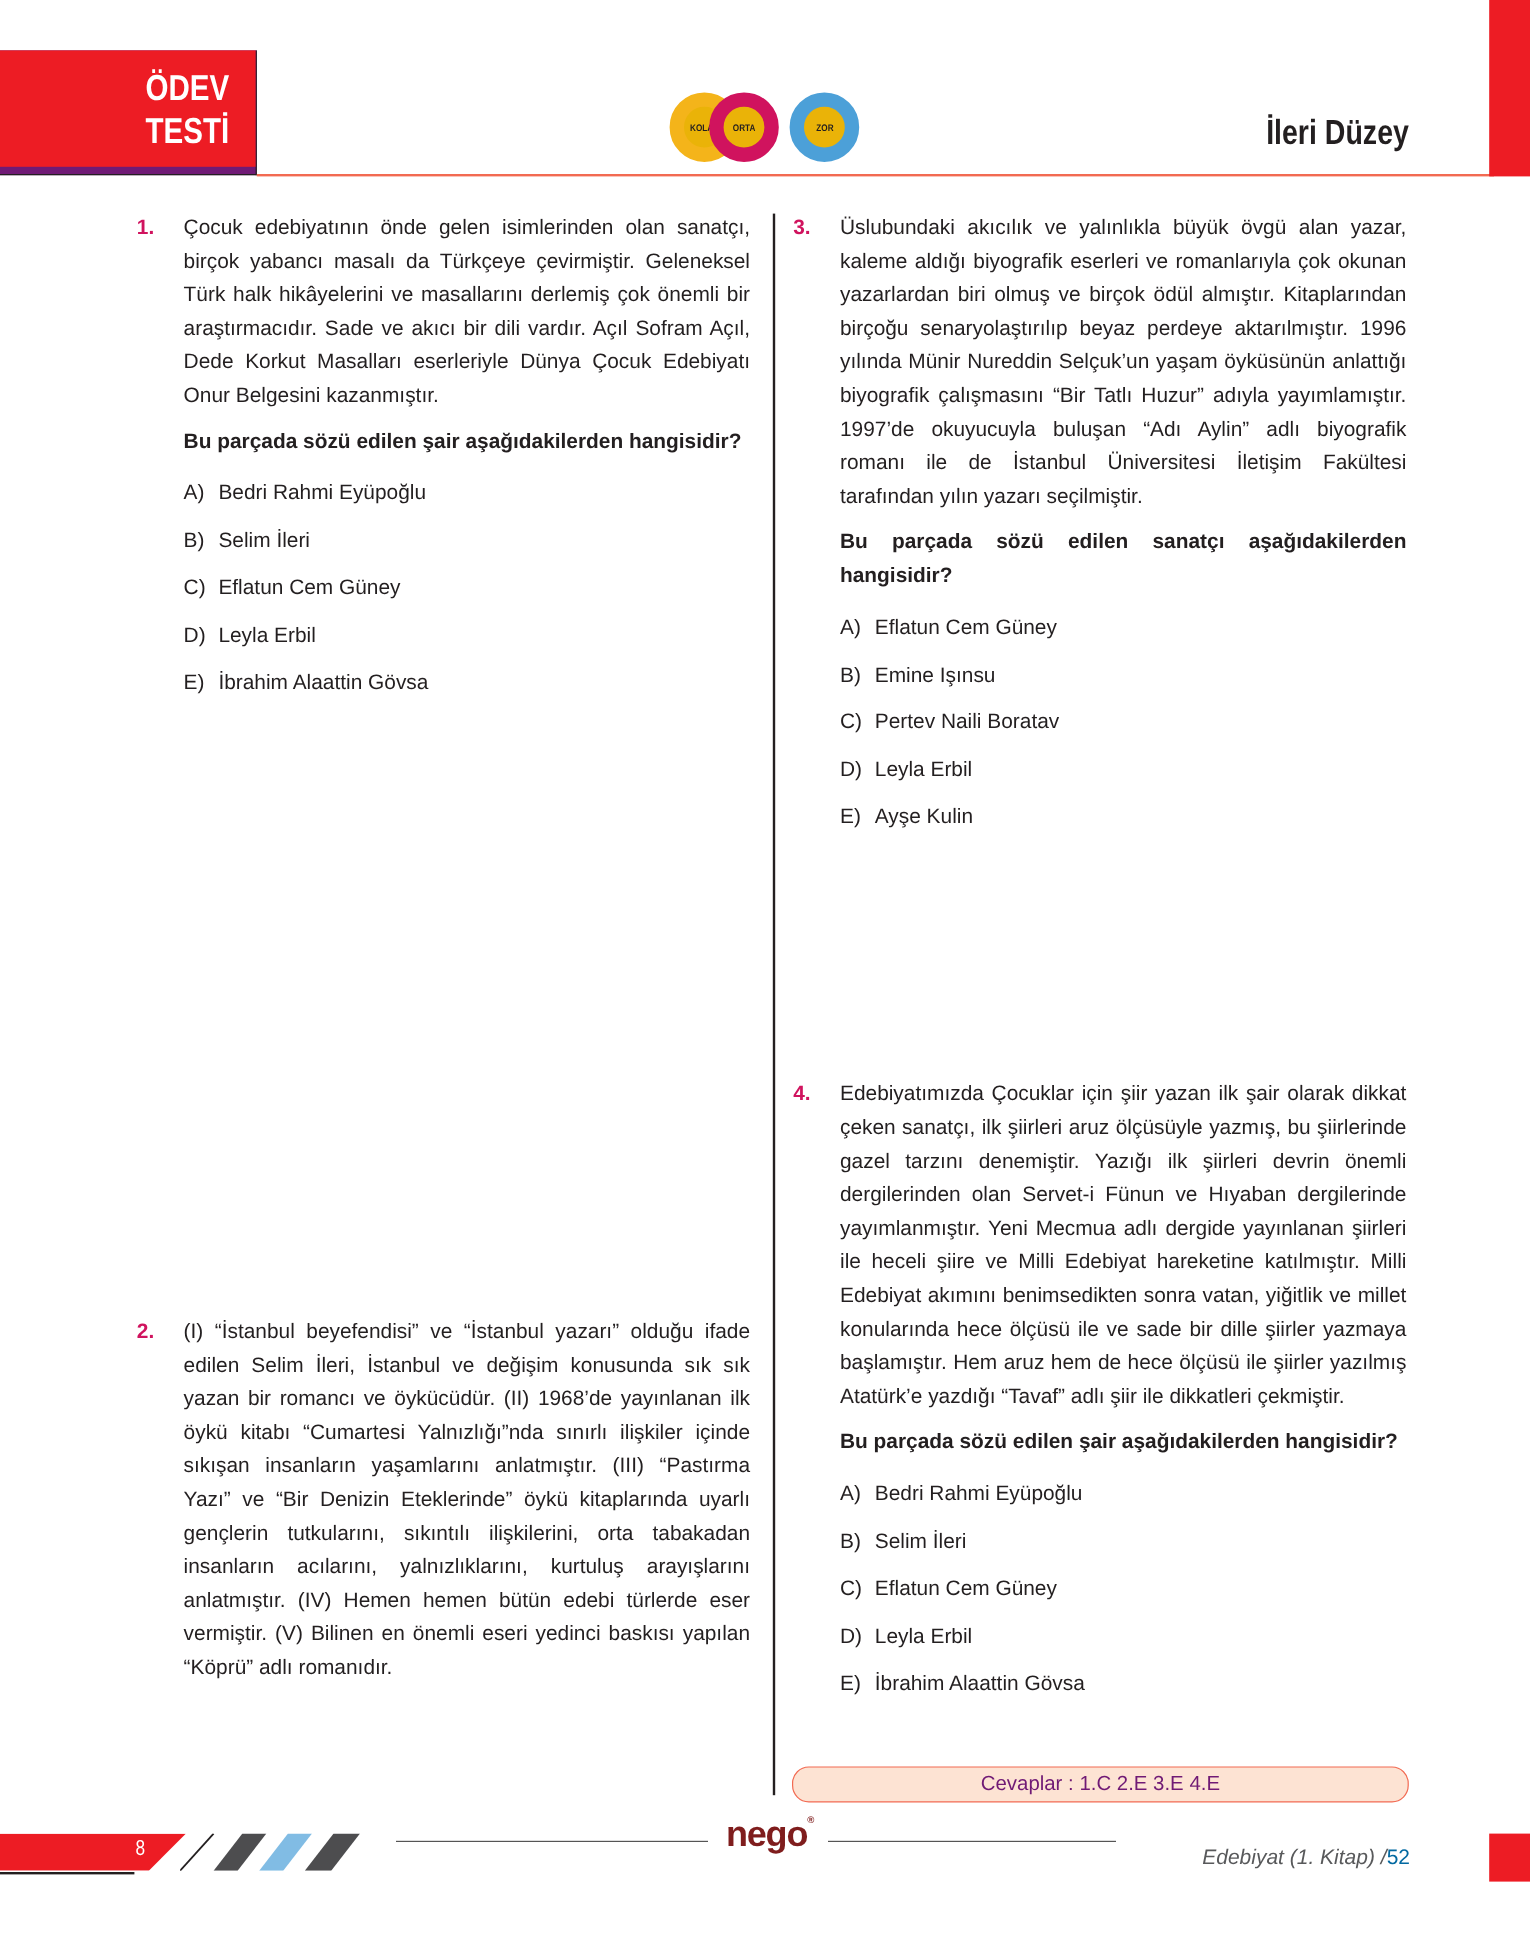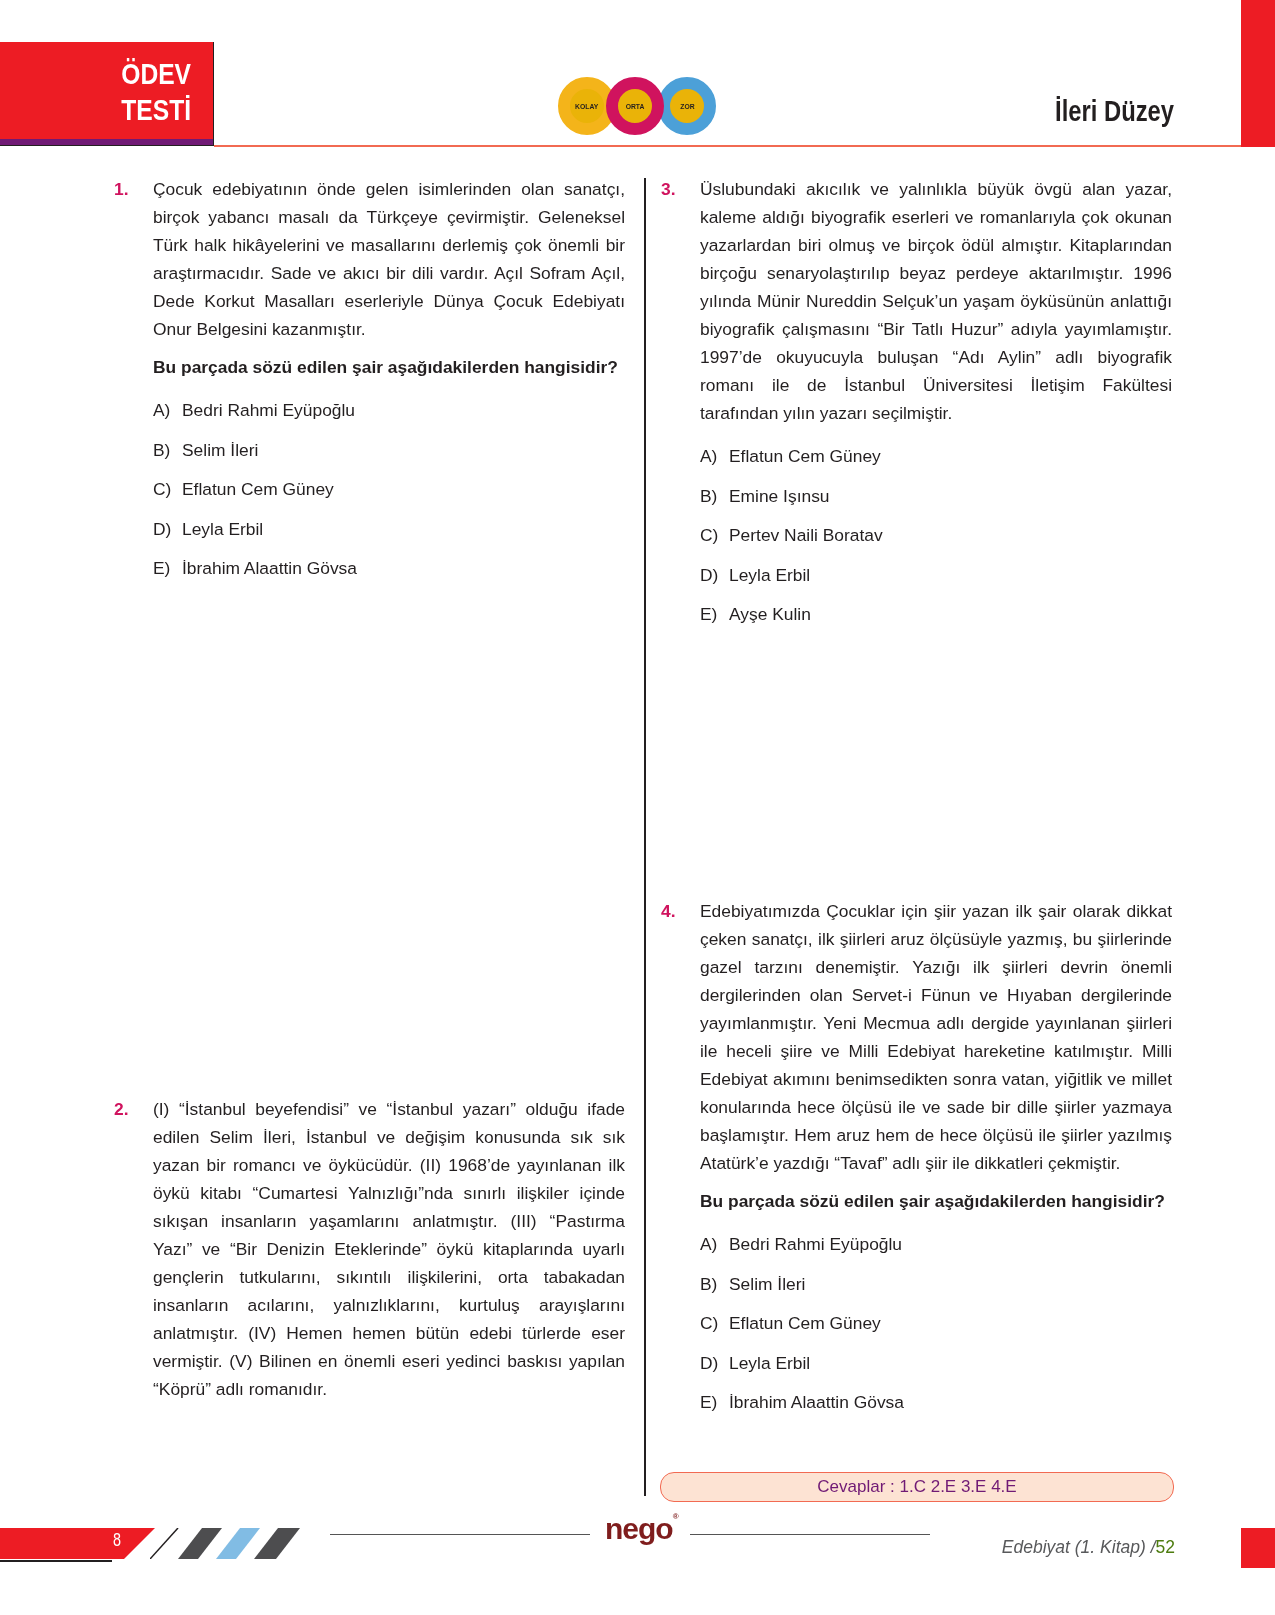--- a/index.html
+++ b/index.html
@@ -11,21 +11,21 @@
   .hdr-badge-inner { position: absolute; left: 0; top: 0; width: 213px; height: 97px; background: #ed1c24; }
   .hdr-badge-text { position: absolute; right: 22px; top: 14px; color: #fff; font-family: "Liberation Sans", sans-serif; font-weight: bold; font-size: 30px; line-height: 36px; text-align: right; letter-spacing: 0px; transform: scaleX(0.82); transform-origin: right top; }
   .hdr-line { position: absolute; left: 214px; right: 30px; top: 145px; height: 1.5px; background: #f26a52; }
   .hdr-right-bar { position: absolute; right: 0; top: 0; width: 34px; height: 147px; background: #ed1c24; }
   .hdr-level { position: absolute; right: 101px; top: 95px; font-family: "Liberation Sans", sans-serif; font-weight: bold; font-size: 29px; color: #231f20; transform: scaleX(0.82); transform-origin: right top; white-space: nowrap; }
 
   .rings { position: absolute; left: 558px; top: 77px; width: 160px; height: 60px; }
   .ring { position: absolute; top: 0; width: 58px; height: 58px; border-radius: 50%; border: 12px solid; display: flex; align-items: center; justify-content: center; background: #eab308; }
   .ring span { font-size: 8px; font-weight: bold; color: #231f20; transform: scaleX(0.85); }
   .ring.r1 { left: 0; border-color: #f4b41a; z-index: 1; }
-  .ring.r2 { left: 48px; border-color: #d0135e; z-index: 2; }
+  .ring.r2 { left: 33px; border-color: #d0135e; z-index: 2; }
   .ring.r3 { left: 100px; border-color: #4ca0d8; z-index: 1; }
 
   
   .col-divider { position: absolute; left: 644px; top: 178px; width: 1.5px; height: 1318px; background: #231f20; }
 
   
   .q { position: absolute; font-size: 17.4px; line-height: 28px; }
   .q-num { position: absolute; left: -39px; top: 0; font-weight: bold; color: #d0135e; }
   .q-text { text-align: justify; text-align-last: left; }
   .q-stem { font-weight: bold; margin-top: 10px; text-align: justify; text-align-last: left; }
@@ -47,21 +47,21 @@
   
   .ftr-red { position: absolute; left: 0; top: 1528px; width: 155px; height: 31px; background: #ed1c24; clip-path: polygon(0 0, 100% 0, 80% 100%, 0 100%); }
   .ftr-pagenum { position: absolute; left: 112px; top: 1530px; color: #fff; font-size: 18px; transform: scaleX(0.8); }
   .ftr-underline { position: absolute; left: 0; top: 1560px; width: 112px; height: 1.5px; background: #231f20; }
   .slash { position: absolute; top: 1528px; height: 31px; }
   .ftr-line-mid { position: absolute; left: 330px; top: 1534px; width: 260px; height: 1px; background: #555; }
   .ftr-line-right { position: absolute; left: 690px; top: 1534px; width: 240px; height: 1px; background: #555; }
   .logo { position: absolute; left: 605px; top: 1512px; font-weight: bold; font-size: 30px; color: #7f1d1d; letter-spacing: -1px; font-family: "Liberation Sans", sans-serif; }
   .logo sup { font-size: 8px; vertical-align: top; }
   .ftr-book { position: absolute; right: 100px; top: 1537px; font-size: 17.5px; color: #58595b; font-style: italic; white-space: nowrap; }
-  .ftr-book b { font-style: normal; font-weight: normal; color: #4d7c0f; }
+  .ftr-book b { font-style: normal; font-weight: normal; color: #0369a1; }
   .ftr-right-bar { position: absolute; right: 0; top: 1528px; width: 34px; height: 40px; background: #ed1c24; }
 </style>
 </head>
 <body>
 
 <div class="hdr-badge">
   <div class="hdr-badge-inner"></div>
   <div class="hdr-badge-text">
     <div>ÖDEV</div>
     <div>TESTİ</div>
@@ -115,20 +115,21 @@
 </div>
 
 <div class="q q2">
   <div class="q-num">2.</div>
   <div class="q-text">(I) “İstanbul beyefendisi” ve “İstanbul yazarı” olduğu ifade edilen Selim İleri, İstanbul ve değişim konusunda sık sık yazan bir romancı ve öykücüdür. (II) 1968’de yayınlanan ilk öykü kitabı “Cumartesi Yalnızlığı”nda sınırlı ilişkiler içinde sıkışan insanların yaşamlarını anlatmıştır. (III) “Pastırma Yazı” ve “Bir Denizin Eteklerinde” öykü kitaplarında uyarlı gençlerin tutkularını, sıkıntılı ilişkilerini, orta tabakadan insanların acılarını, yalnızlıklarını, kurtuluş arayışlarını anlatmıştır. (IV) Hemen hemen bütün edebi türlerde eser vermiştir. (V) Bilinen en önemli eseri yedinci baskısı yapılan “Köprü” adlı romanıdır.</div>
 </div>
 
 <div class="q q3">
   <div class="q-num">3.</div>
   <div class="q-text">Üslubundaki akıcılık ve yalınlıkla büyük övgü alan yazar, kaleme aldığı biyografik eserleri ve romanlarıyla çok okunan yazarlardan biri olmuş ve birçok ödül almıştır. Kitaplarından birçoğu senaryolaştırılıp beyaz perdeye aktarılmıştır. 1996 yılında Münir Nureddin Selçuk’un yaşam öyküsünün anlattığı biyografik çalışmasını “Bir Tatlı Huzur” adıyla yayımlamıştır. 1997’de okuyucuyla buluşan “Adı Aylin” adlı biyografik romanı ile de İstanbul Üniversitesi İletişim Fakültesi tarafından yılın yazarı seçilmiştir.</div>
+  <div class="q-stem">Bu parçada sözü edilen sanatçı aşağıdakilerden hangisidir?</div>
   <div class="opts">
     <div class="opt">
         <span class="opt-l">A)</span>
         <span>Eflatun Cem Güney</span>
       </div>
     <div class="opt">
         <span class="opt-l">B)</span>
         <span>Emine Işınsu</span>
       </div>
     <div class="opt">

